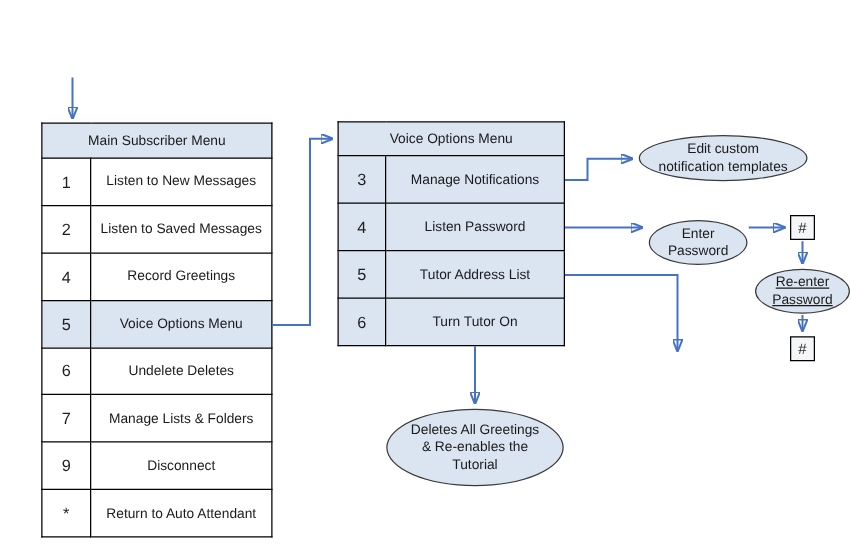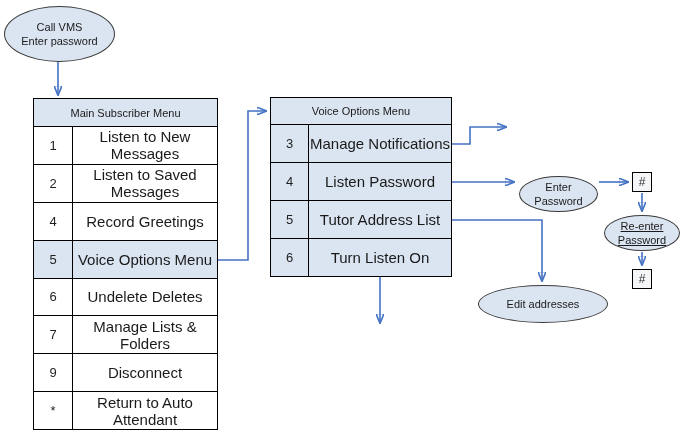--- a/index.html
+++ b/index.html
@@ -31,21 +31,21 @@
   table.menu {
     position:absolute; border-collapse:collapse; table-layout:fixed;
     background:#ffffff;
   }
   table.menu th, table.menu td { border:1.4px solid #000; padding:0; }
   table.menu th {
     background:#dbe5f1; font-weight:normal; font-size:11px; color:#1a1a1a;
     text-align:center;
   }
   td.key  { text-align:center; font-size:13px; color:#1f1f1f; }
-  td.lbl  { text-align:center; font-size:15px; color:#1a1a1a;margin-top:20px; }
+  td.lbl  { text-align:center; font-size:11px; color:#1a1a1a;margin-top:20px; }
   tr.hl td { background:#dbe5f1; }
 
   #main-menu  { left:33px;  top:98px; width:185px; height:332px; }
   #main-menu  th { height:27px; }
   #main-menu  td { height:36px; }
   #main-menu  col.c-key { width:39px; }
 
   #voice-menu { left:270px; top:97px; width:182px; height:180px; }
   #voice-menu th { height:26px; }
   #voice-menu td { height:37px; }
@@ -76,24 +76,20 @@
     <path d="M218,260 L248,260 L248,111 L265,111" marker-end="url(#arr)"></path>
     <path d="M452,144 L470,144 L470,127 L505,127" marker-end="url(#arr)"></path>
     <path d="M452,182 L513,182" marker-end="url(#arr)"></path>
     <path d="M599,182 L627,182" marker-end="url(#arr)"></path>
     <path d="M642,193 L642,210" marker-end="url(#arr)"></path>
     <path d="M642,252 L642,264" marker-end="url(#arr)"></path>
     <path d="M452,220 L542,220 L542,280" marker-end="url(#arr)"></path>
     <path d="M380,277 L380,322" marker-end="url(#arr)"></path>
   </svg>
 
-  <div class="node" id="n-call">
-    <span>Call VMS
-Enter password</span>
-  </div>
 
   <table class="menu" id="main-menu">
     <colgroup>
         <col class="c-key">
         <col class="c-lbl">
       </colgroup>
     <thead>
       <tr>
         <th colspan="2">Main Subscriber Menu</th>
       </tr>
@@ -152,42 +148,48 @@
       <tr class="hl">
         <td class="key">4</td>
         <td class="lbl">Listen Password</td>
       </tr>
       <tr class="hl">
         <td class="key">5</td>
         <td class="lbl">Tutor Address List</td>
       </tr>
       <tr class="hl">
         <td class="key">6</td>
-        <td class="lbl">Turn Listen On</td>
+        <td class="lbl">Turn Tutor On</td>
       </tr>
     </tbody>
   </table>
 
+  <div class="node" id="n-edit-custom">
+    <span>Edit custom
+notification templates</span>
+  </div>
 
   <div class="node" id="n-enter-pw">
     <span>Enter
 Password</span>
   </div>
 
   <div class="hashbox" id="hash1">
     <span>#</span>
   </div>
 
   <div class="node" id="n-reenter-pw">
     <span>Re-enter
 Password</span>
   </div>
 
   <div class="hashbox" id="hash2">
     <span>#</span>
   </div>
 
-  <div class="node" id="n-edit-addr">
-    <span>Edit addresses</span>
+
+  <div class="node" id="n-deletes">
+    <span>Deletes All Greetings
+&amp; Re-enables the
+Tutorial</span>
   </div>
-
 
 </div>
 
 </body></html>

